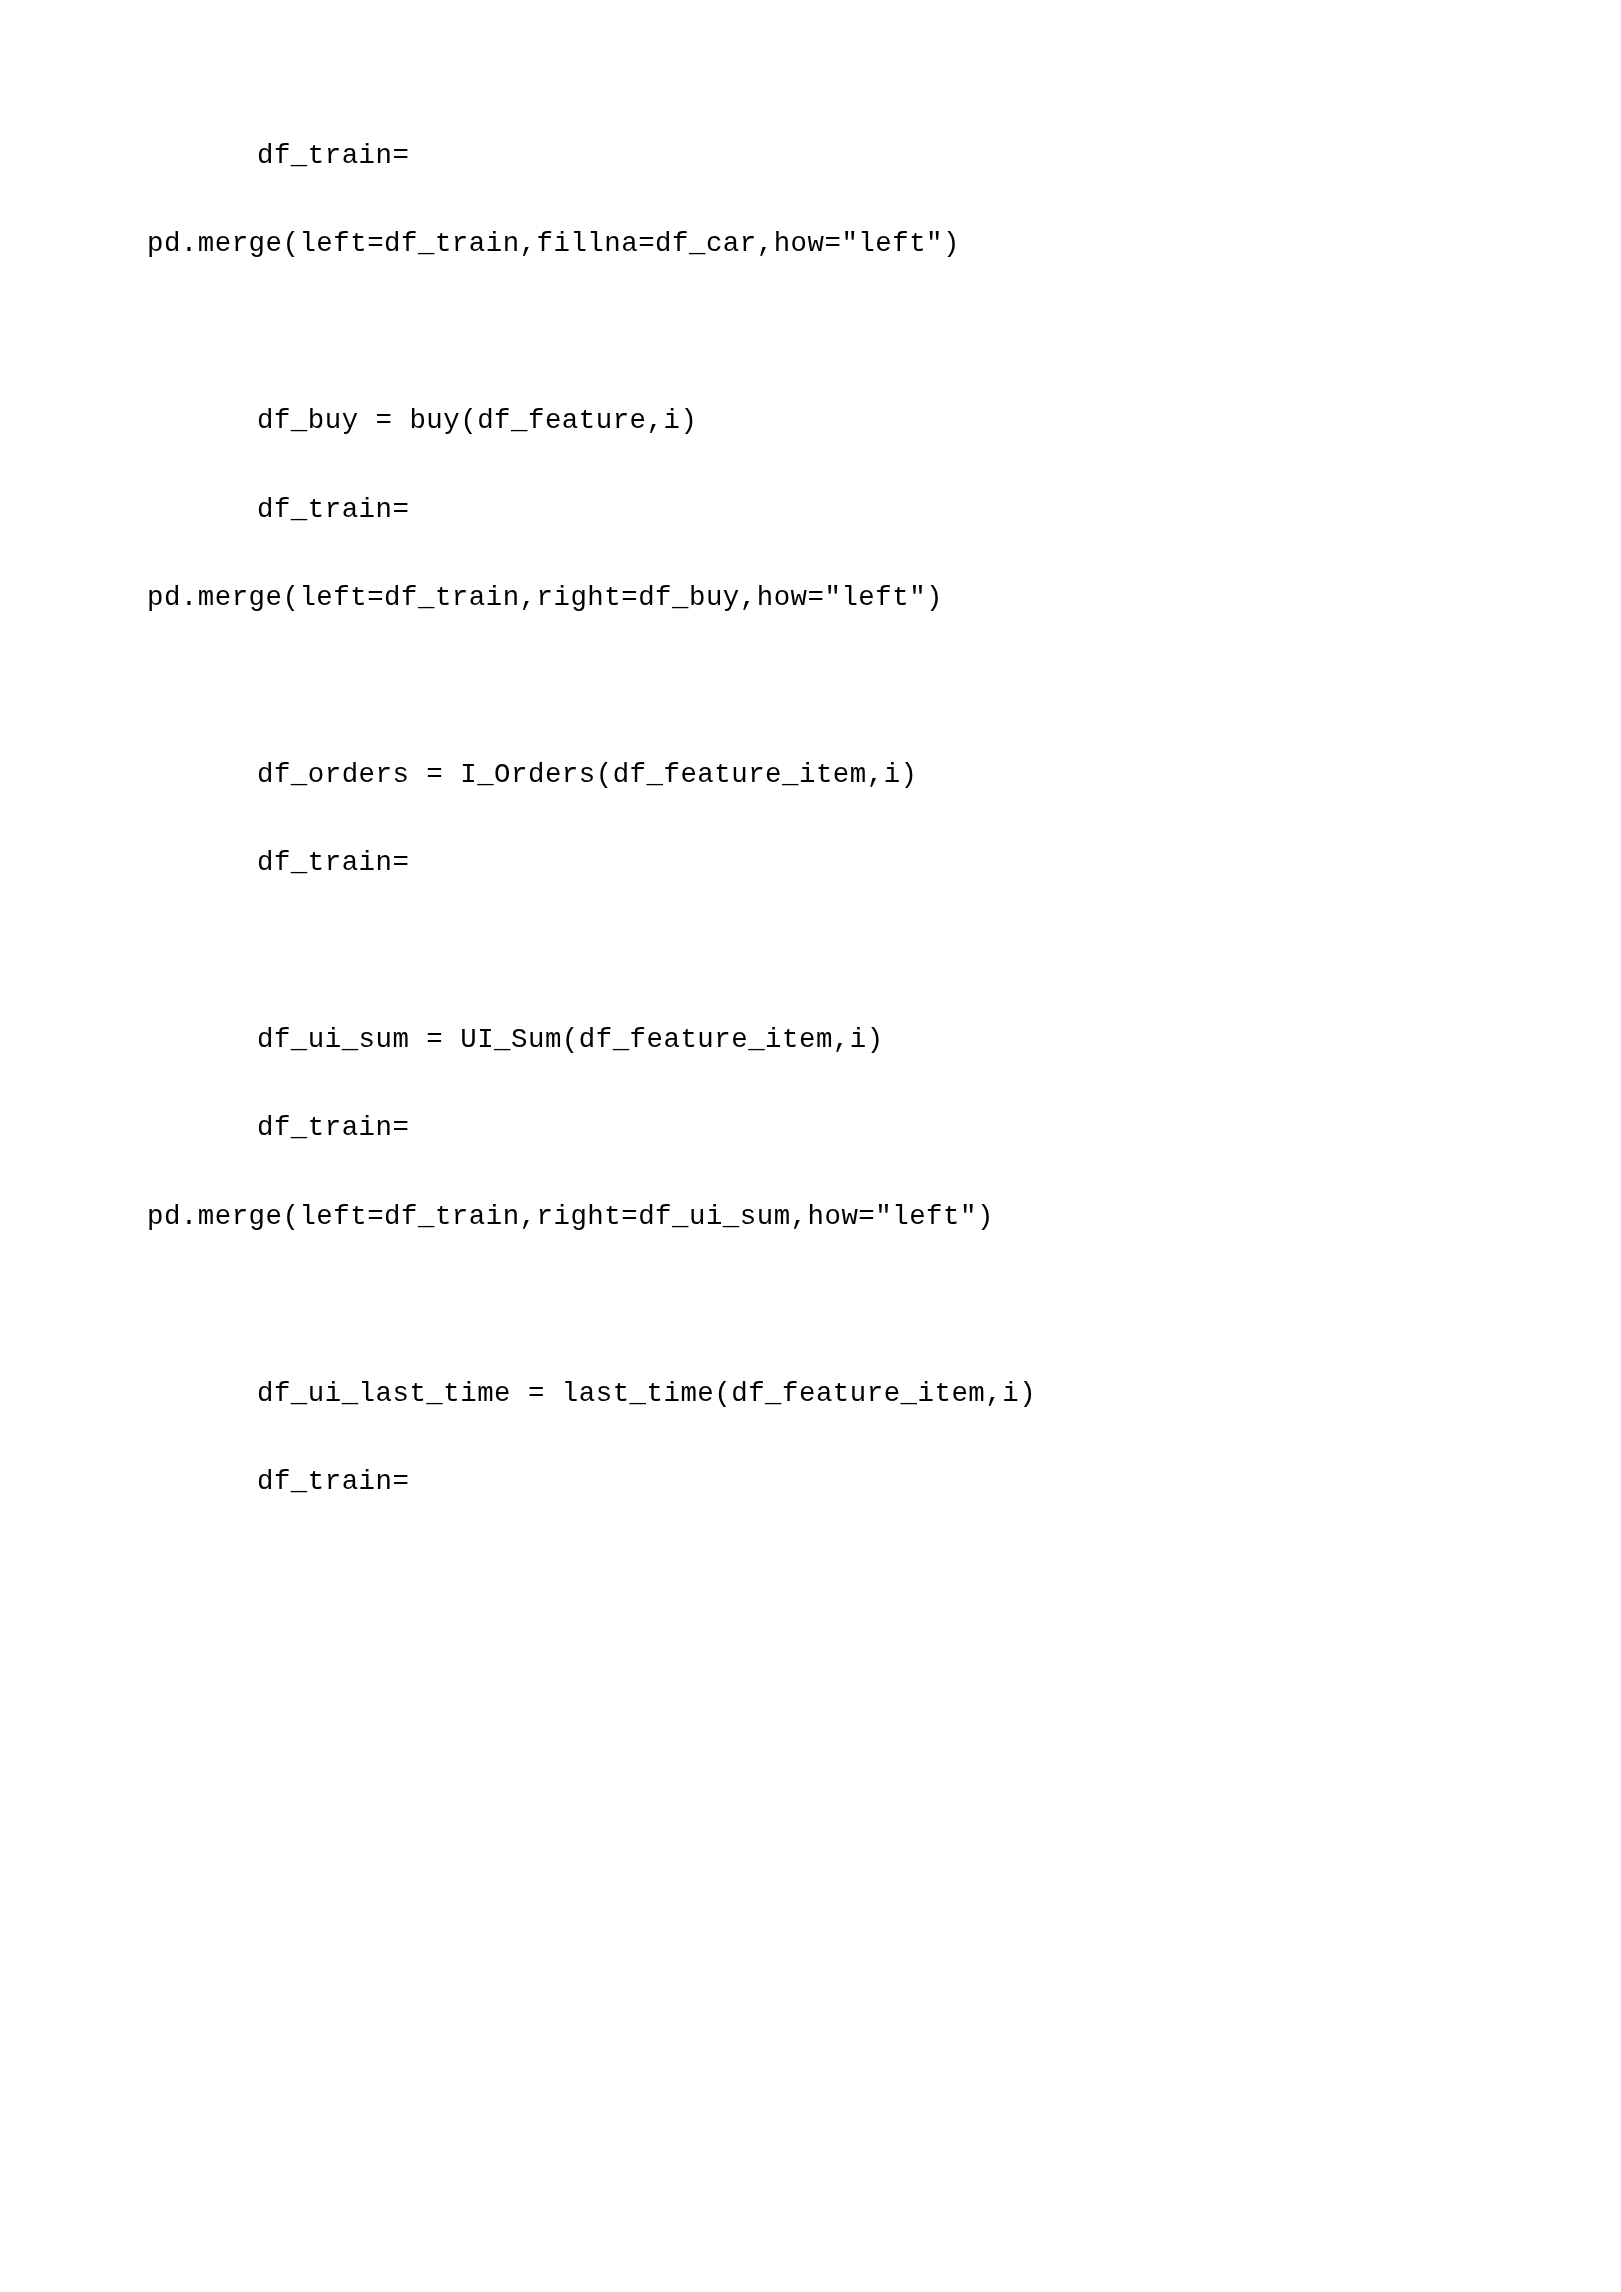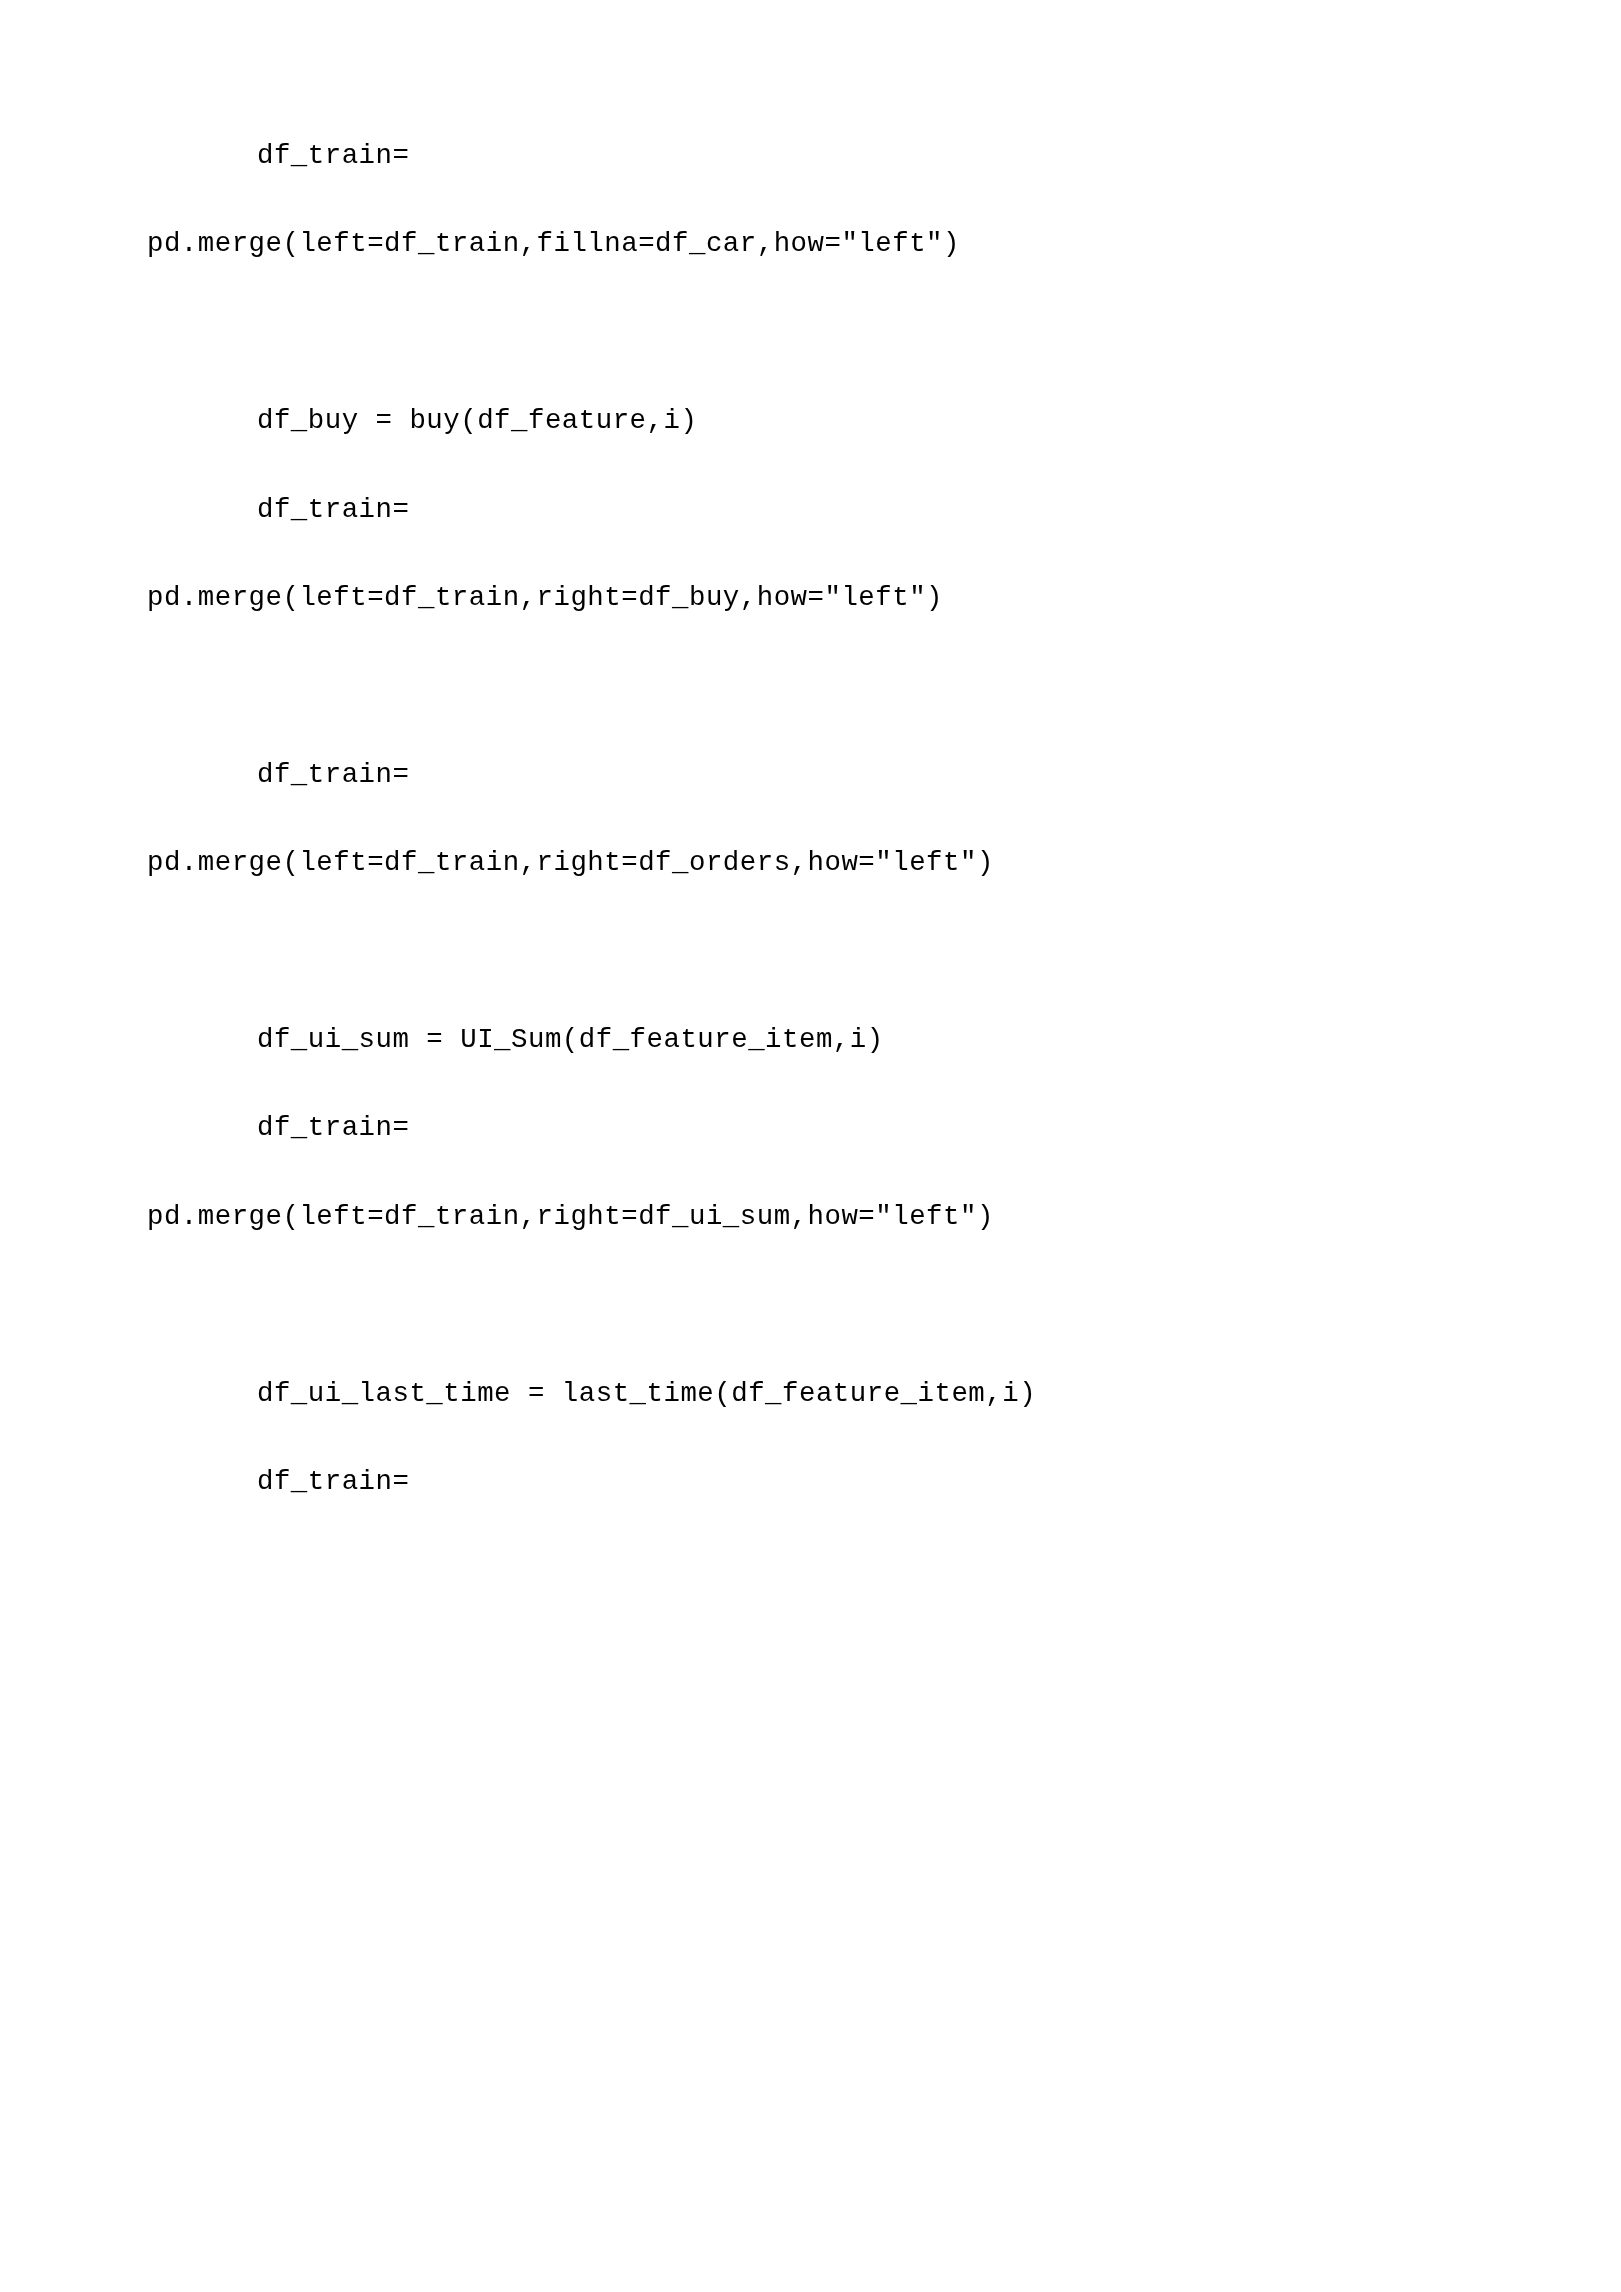--- a/index.html
+++ b/index.html
@@ -67,27 +67,27 @@
 
   <div class="justify-line">
     <span class="justify-left"><span class="indent"></span><span>df_train</span></span>
     <span class="justify-right">=</span>
   </div>
 
   <div class="continuation"><span>pd.merge(left=df_train,right=df_buy,how="left")</span></div>
 
   <div class="blank-line"></div>
 
+  <div class="code-line"><span class="indent"></span><span>df_orders = I_Orders(df_feature_item,i)</span></div>
 
   <div class="justify-line">
     <span class="justify-left"><span class="indent"></span><span>df_train</span></span>
     <span class="justify-right">=</span>
   </div>
 
-  <div class="continuation"><span>pd.merge(left=df_train,right=df_orders,how="left")</span></div>
 
   <div class="blank-line"></div>
 
   <div class="code-line"><span class="indent"></span><span>df_ui_sum = UI_Sum(df_feature_item,i)</span></div>
 
   <div class="justify-line">
     <span class="justify-left"><span class="indent"></span><span>df_train</span></span>
     <span class="justify-right">=</span>
   </div>
 

